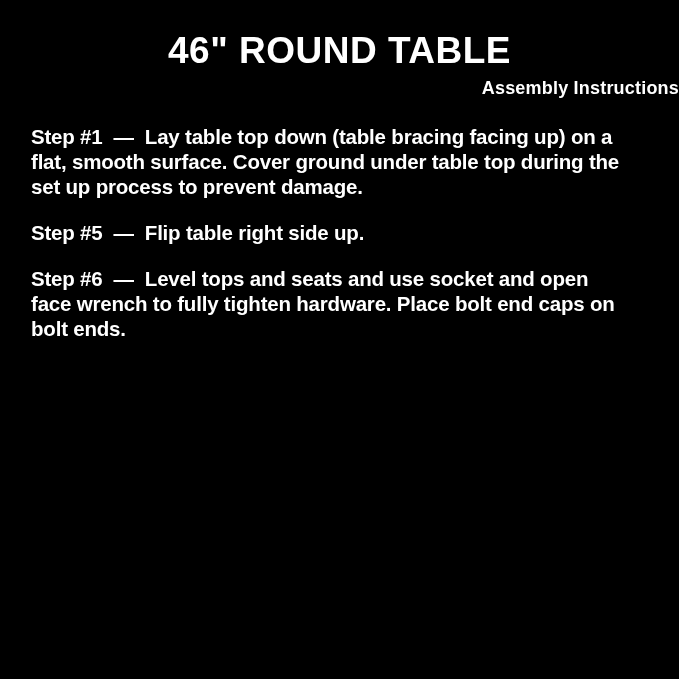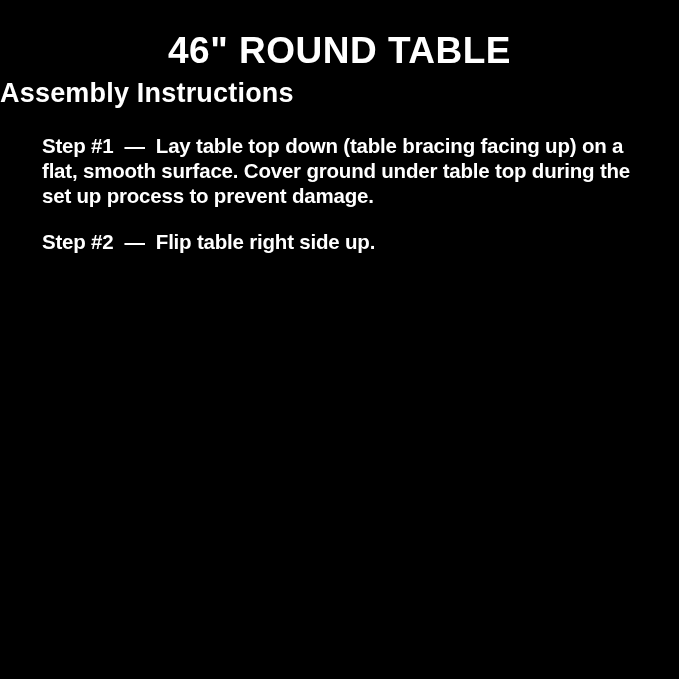--- a/index.html
+++ b/index.html
@@ -24,41 +24,42 @@
   }
   .title {
     margin: 0 0 8px 0;
     text-align: center;
     font-size: 37px;
     line-height: 1.05;
     letter-spacing: 0.5px;
   }
   .subtitle {
     margin: 0 0 26px 0;
-    text-align: left;
-    font-size: 27px;
+    text-align: right;
+    font-size: 18px;
     line-height: 1.05;
     letter-spacing: 0.2px;
   }
   .steps {
-    padding: 0 38px 0 42px;
+    padding: 0 38px 0 31px;
   }
   .step {
     margin: 0 0 21px 0;
     font-size: 20.5px;
     line-height: 25px;
     letter-spacing: -0.2px;
     white-space: pre-wrap;
     max-width: 600px;
   }
 </style>
 </head>
 <body>
 
 <div class="poster">
   <h1 class="title">46" ROUND TABLE</h1>
   <h2 class="subtitle">Assembly Instructions</h2>
 
   <div class="steps">
     <p class="step">Step #1  —  Lay table top down (table bracing facing up) on a flat, smooth surface. Cover ground under table top during the set up process to prevent damage.</p>
-    <p class="step">Step #2  —  Flip table right side up.</p>
+    <p class="step">Step #5  —  Flip table right side up.</p>
+    <p class="step">Step #6  —  Level tops and seats and use socket and open face wrench to fully tighten hardware. Place bolt end caps on bolt ends.</p>
   </div>
 </div>
 
 </body></html>

